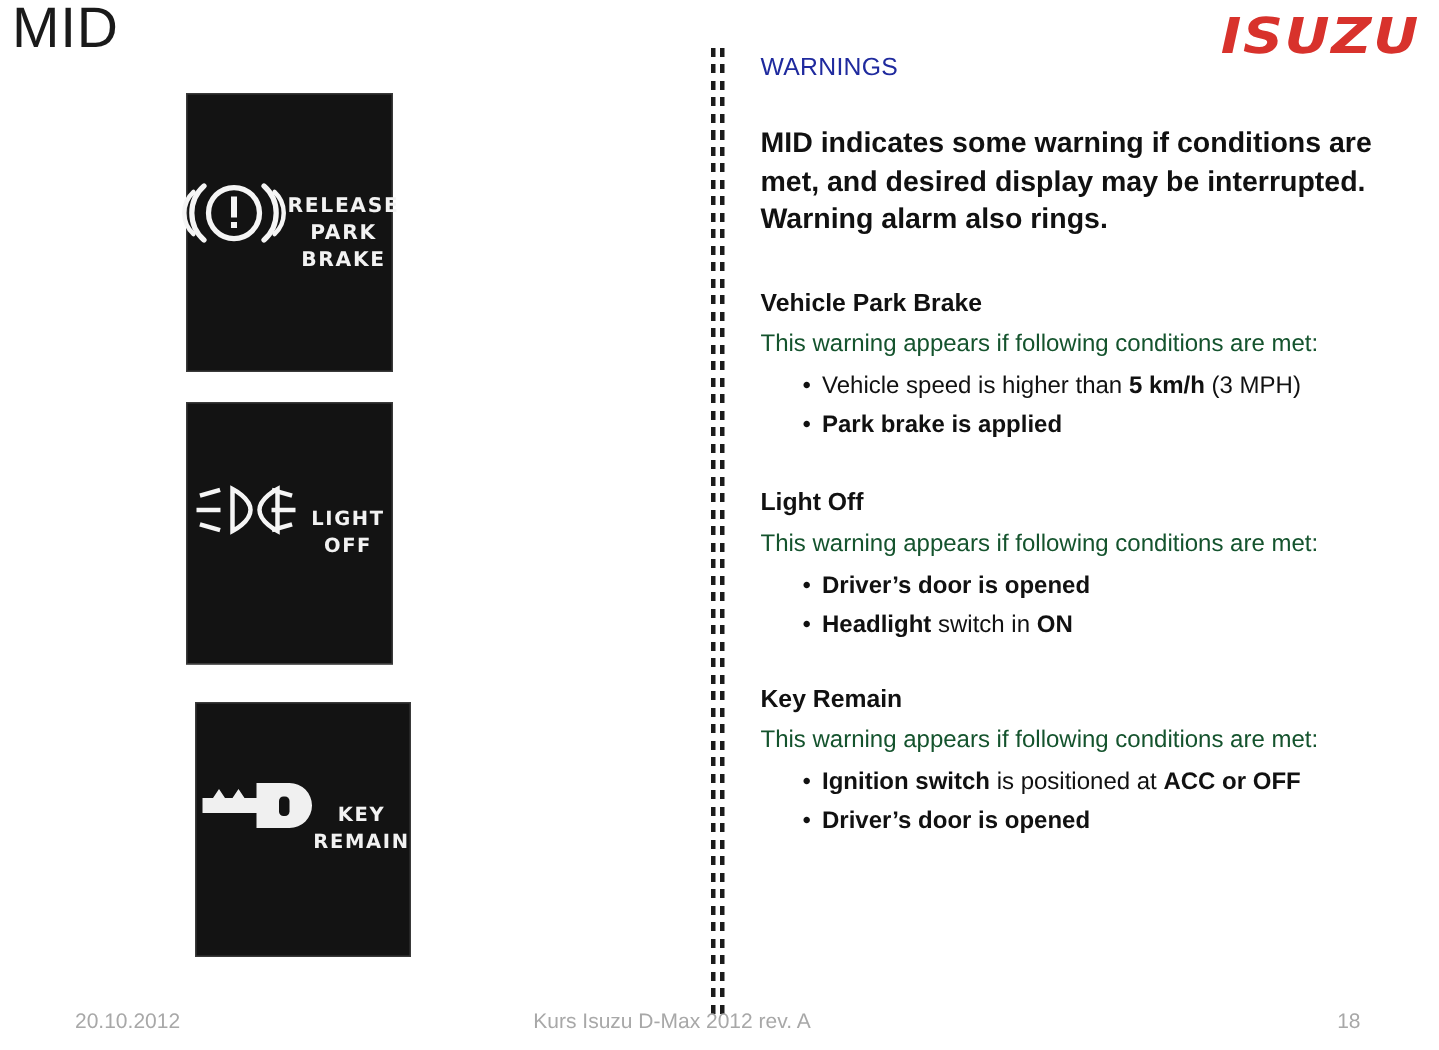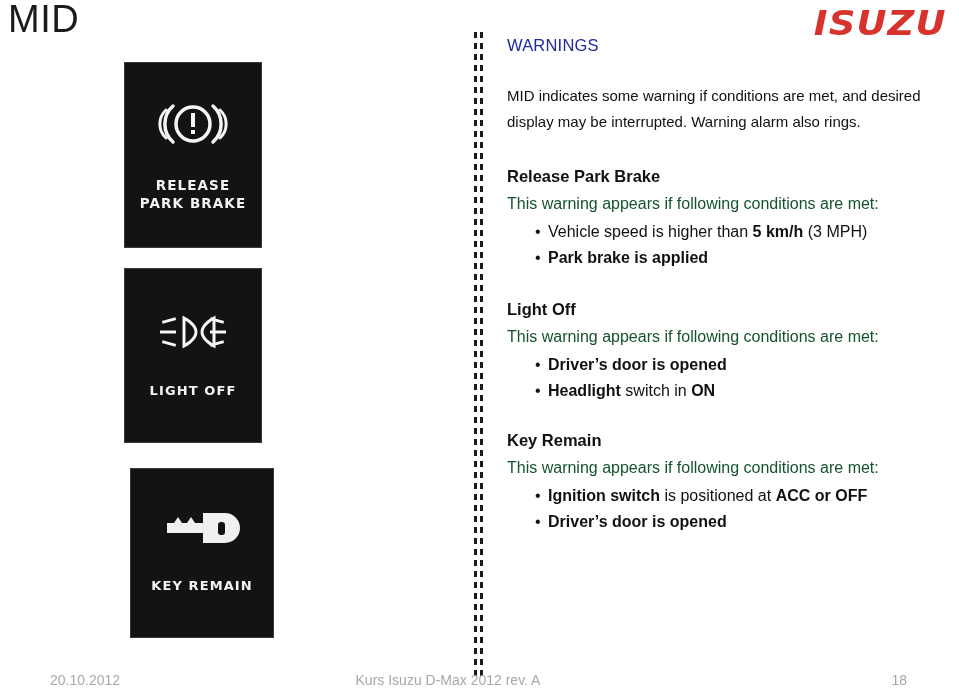--- a/index.html
+++ b/index.html
@@ -66,21 +66,21 @@
   #vertical-divider .dash-line.left  { left: 0px; }
   #vertical-divider .dash-line.right { left: 6px; }
 
   
   .mid-panel {
     position: absolute;
     background: #131313;
     border: 1px solid #3a3a3a;
     box-sizing: border-box;
     display: flex;
-    flex-direction: column;
+    flex-direction: row;
     align-items: center;
     justify-content: center;
   }
   #mid-panel-park-brake { left: 124px; top: 62px;  width: 138px; height: 186px; }
   #mid-panel-light-off  { left: 124px; top: 268px; width: 138px; height: 175px; }
   #mid-panel-key-remain { left: 130px; top: 468px; width: 144px; height: 170px; }
 
   .mid-icon {
     display: block;
   }
@@ -109,25 +109,25 @@
 
   #warnings-heading {
     font-size: 16.5px;
     font-weight: 400;
     color: #1f2a9e;
     letter-spacing: 0.2px;
     margin: 0 0 28px 0;
   }
 
   #intro-paragraph {
-    font-size: 15px;
+    font-size: 19px;
     line-height: 25.5px;
     color: #111;
     margin: 0 0 30px 0;
-    font-weight: 400;
+    font-weight: 700;
   }
 
   .warning-block {
     margin-bottom: 24px;
   }
   .warning-block:last-child { margin-bottom: 0; }
 
   .warning-heading {
     font-size: 16.5px;
     font-weight: 700;
@@ -262,21 +262,21 @@
   <span class="mid-caption">KEY REMAIN</span>
 </div>
 
 <div id="content-column">
 
   <div id="warnings-heading">WARNINGS</div>
 
   <p id="intro-paragraph">MID indicates some warning if conditions are met, and desired display may be interrupted. Warning alarm also rings.</p>
 
   <div class="warning-block" id="block-release-park-brake">
-    <div class="warning-heading">Release Park Brake</div>
+    <div class="warning-heading">Vehicle Park Brake</div>
     <div class="warning-subline">This warning appears if following conditions are met:</div>
     <ul class="condition-list">
         <li class="condition-item"><span>Vehicle speed is higher than </span><span class="b">5 km/h</span><span> (3 MPH)</span></li>
         <li class="condition-item"><span class="b">Park brake is applied</span></li>
       </ul>
   </div>
 
   <div class="warning-block" id="block-light-off">
     <div class="warning-heading">Light Off</div>
     <div class="warning-subline">This warning appears if following conditions are met:</div>

